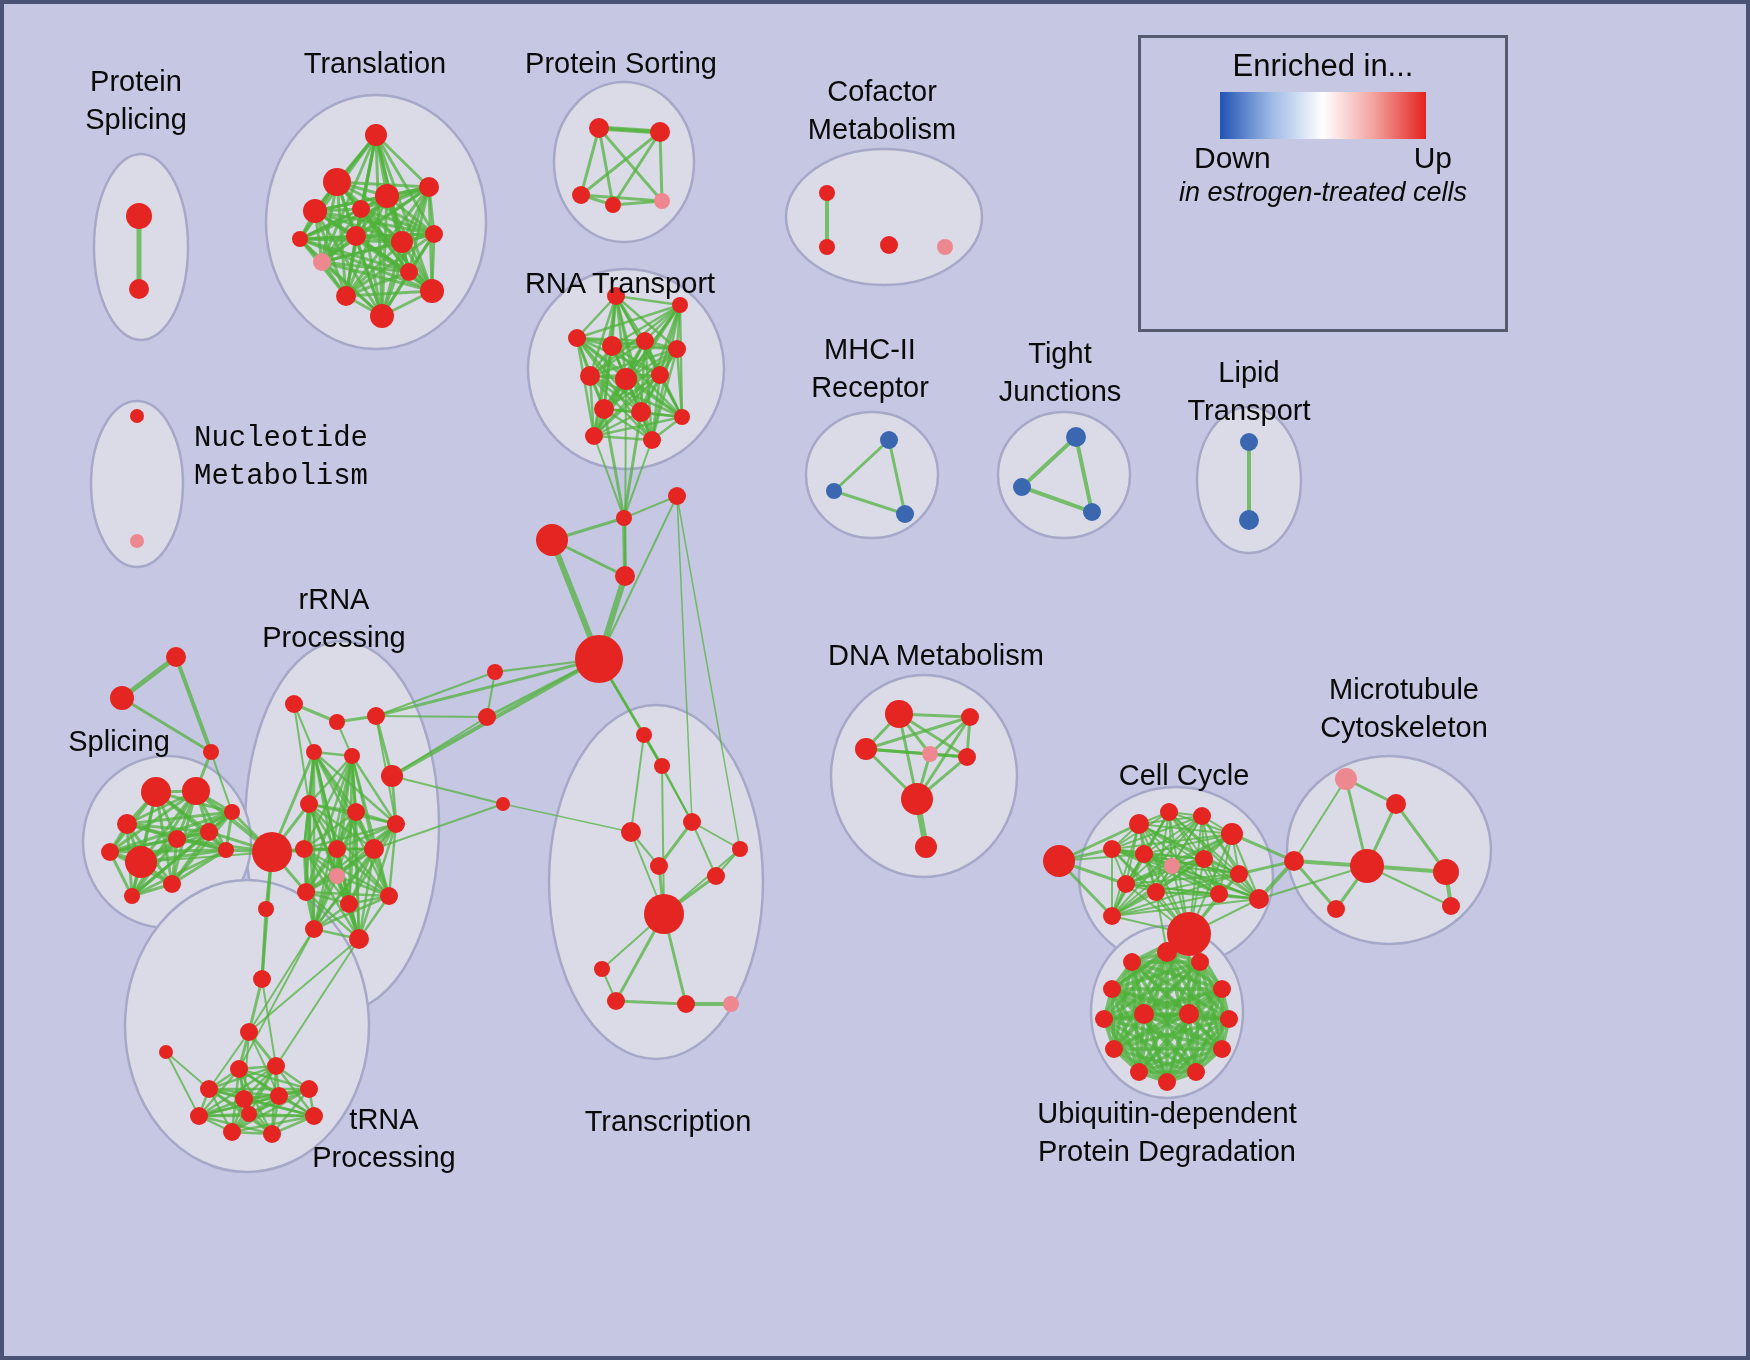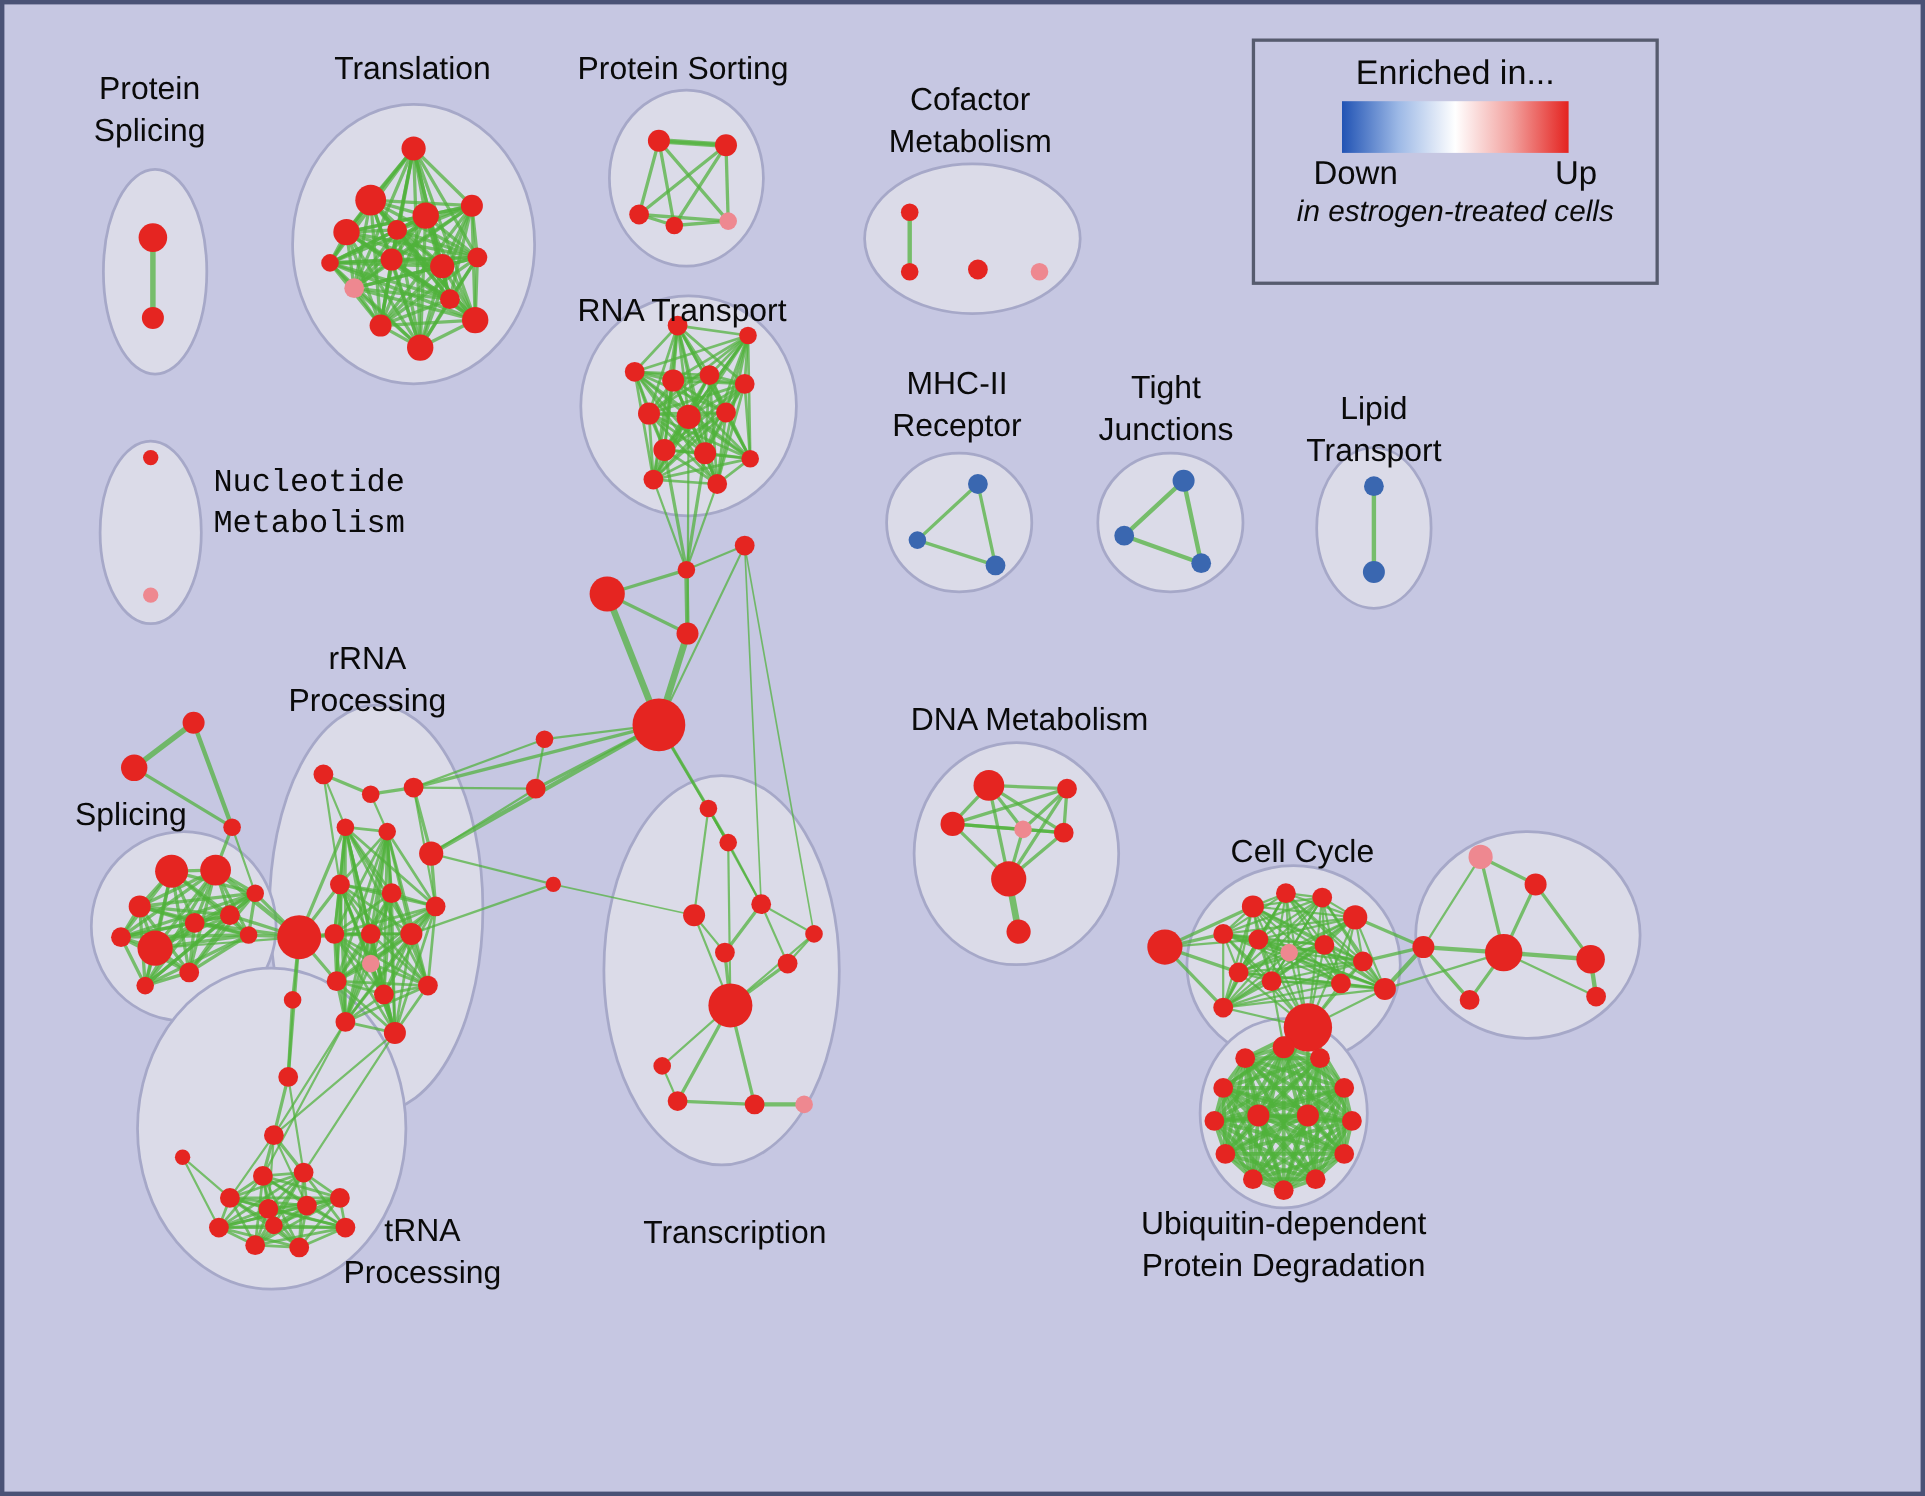--- a/index.html
+++ b/index.html
@@ -19,21 +19,21 @@
     font-size:29px;
     line-height:38px;
     color:#0a0a0a;
     white-space:nowrap;
     z-index:3;
   }
   .cluster-label span { display:block; }
   .legend {
     position:absolute;
     left:1134px; top:31px;
-    width:370px; height:224px;
+    width:370px; height:297px;
     border:3px solid var(--legend-border,#565b6e);
     padding-top:10px;
     text-align:center;
     z-index:4;
     color:#0a0a0a;
   }
   .legend-title { font-size:31px; }
   .legend-gradient {
     width:206px; height:47px;
     margin:8px auto 0 auto;
@@ -1026,20 +1026,24 @@
   </div>
   <div class="cluster-label" style="left:664px; top:1062px;margin-top:36px;">
     <span>Transcription</span>
   </div>
   <div class="cluster-label" style="left:932px; top:632px;">
     <span>DNA Metabolism</span>
   </div>
   <div class="cluster-label" style="left:1180px; top:752px;">
     <span>Cell Cycle</span>
   </div>
+  <div class="cluster-label" style="left:1400px; top:666px;">
+    <span>Microtubule</span>
+    <span>Cytoskeleton</span>
+  </div>
   <div class="cluster-label" style="left:1163px; top:1090px;">
     <span>Ubiquitin-dependent</span>
     <span>Protein Degradation</span>
   </div>
 
   <div class="legend">
     <div class="legend-title">Enriched in...</div>
     <div class="legend-gradient" style="background: linear-gradient(to right, rgb(33, 83, 180), rgb(157, 185, 230), rgb(255, 255, 255), rgb(242, 161, 158), rgb(228, 35, 32));"></div>
     <div class="legend-downup">
       <span>Down</span>

